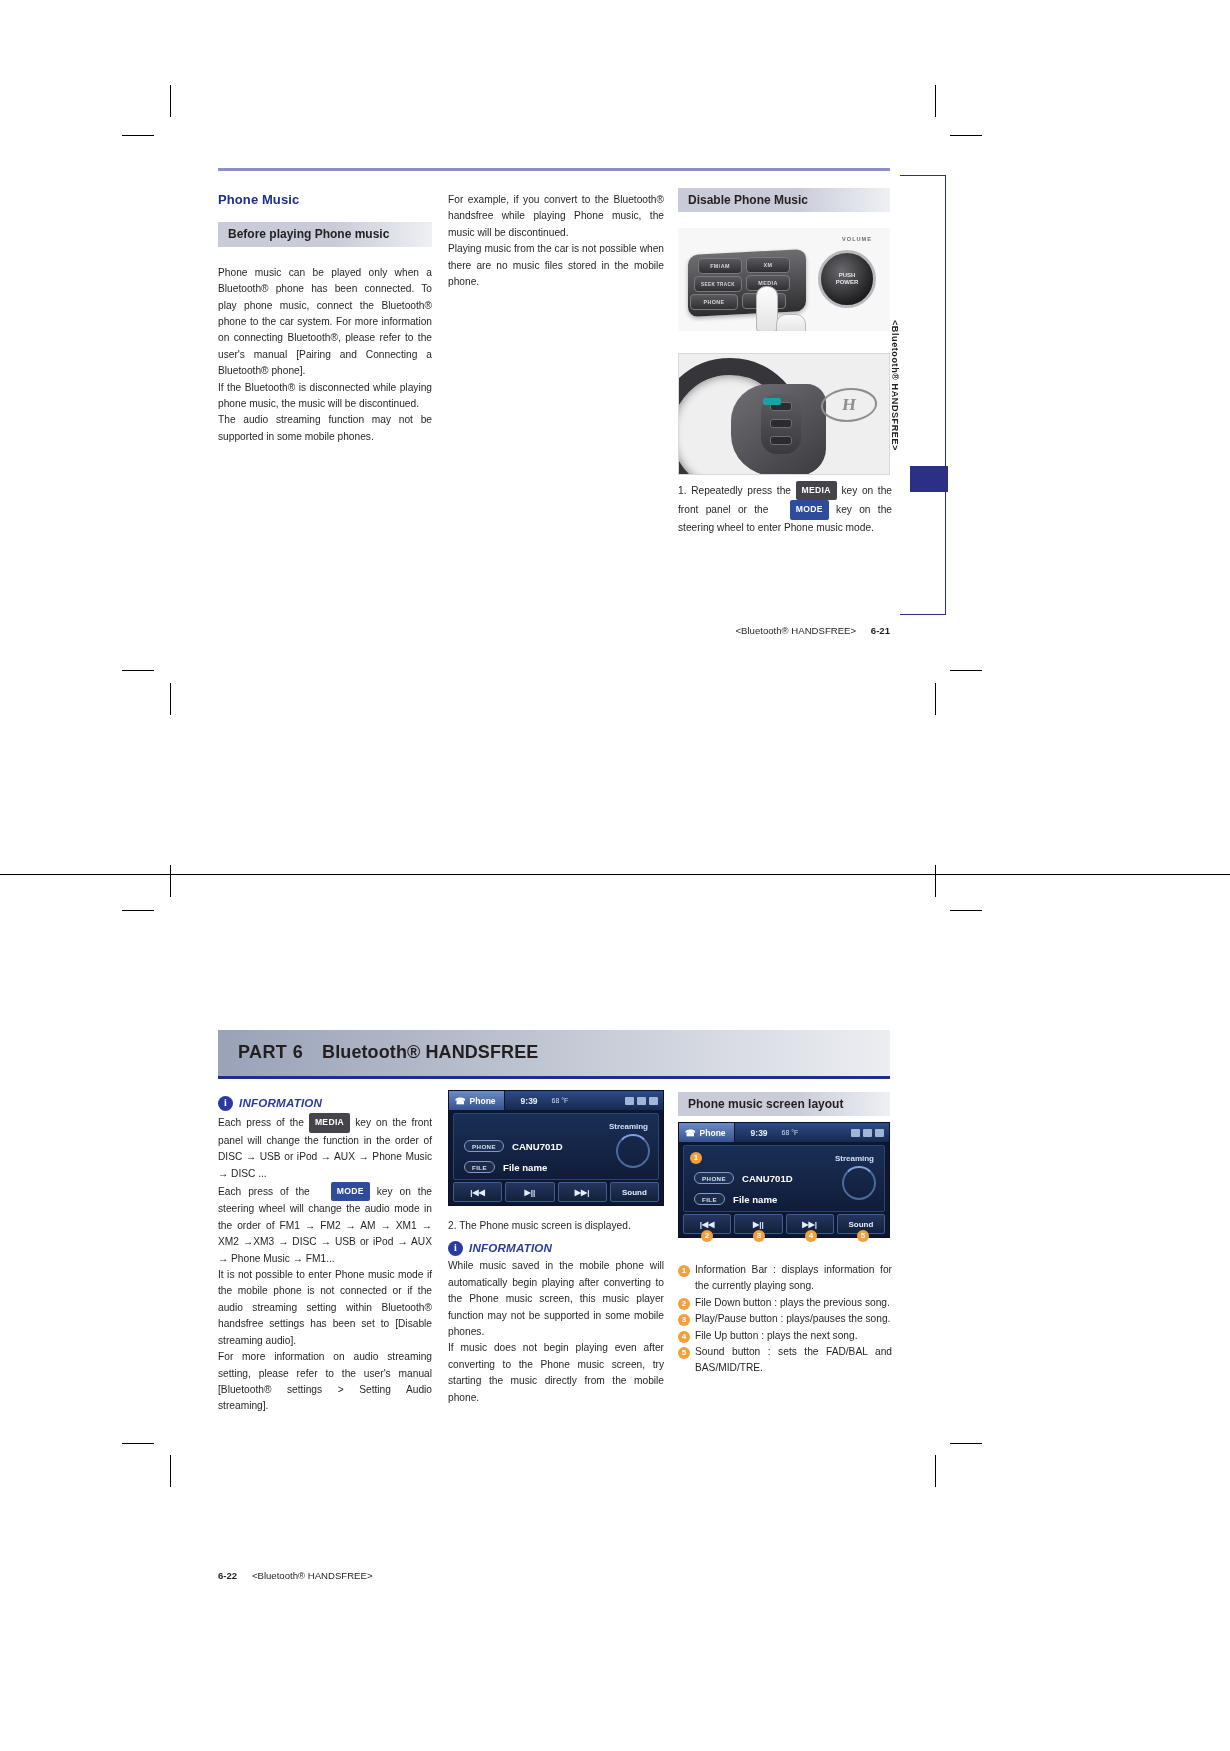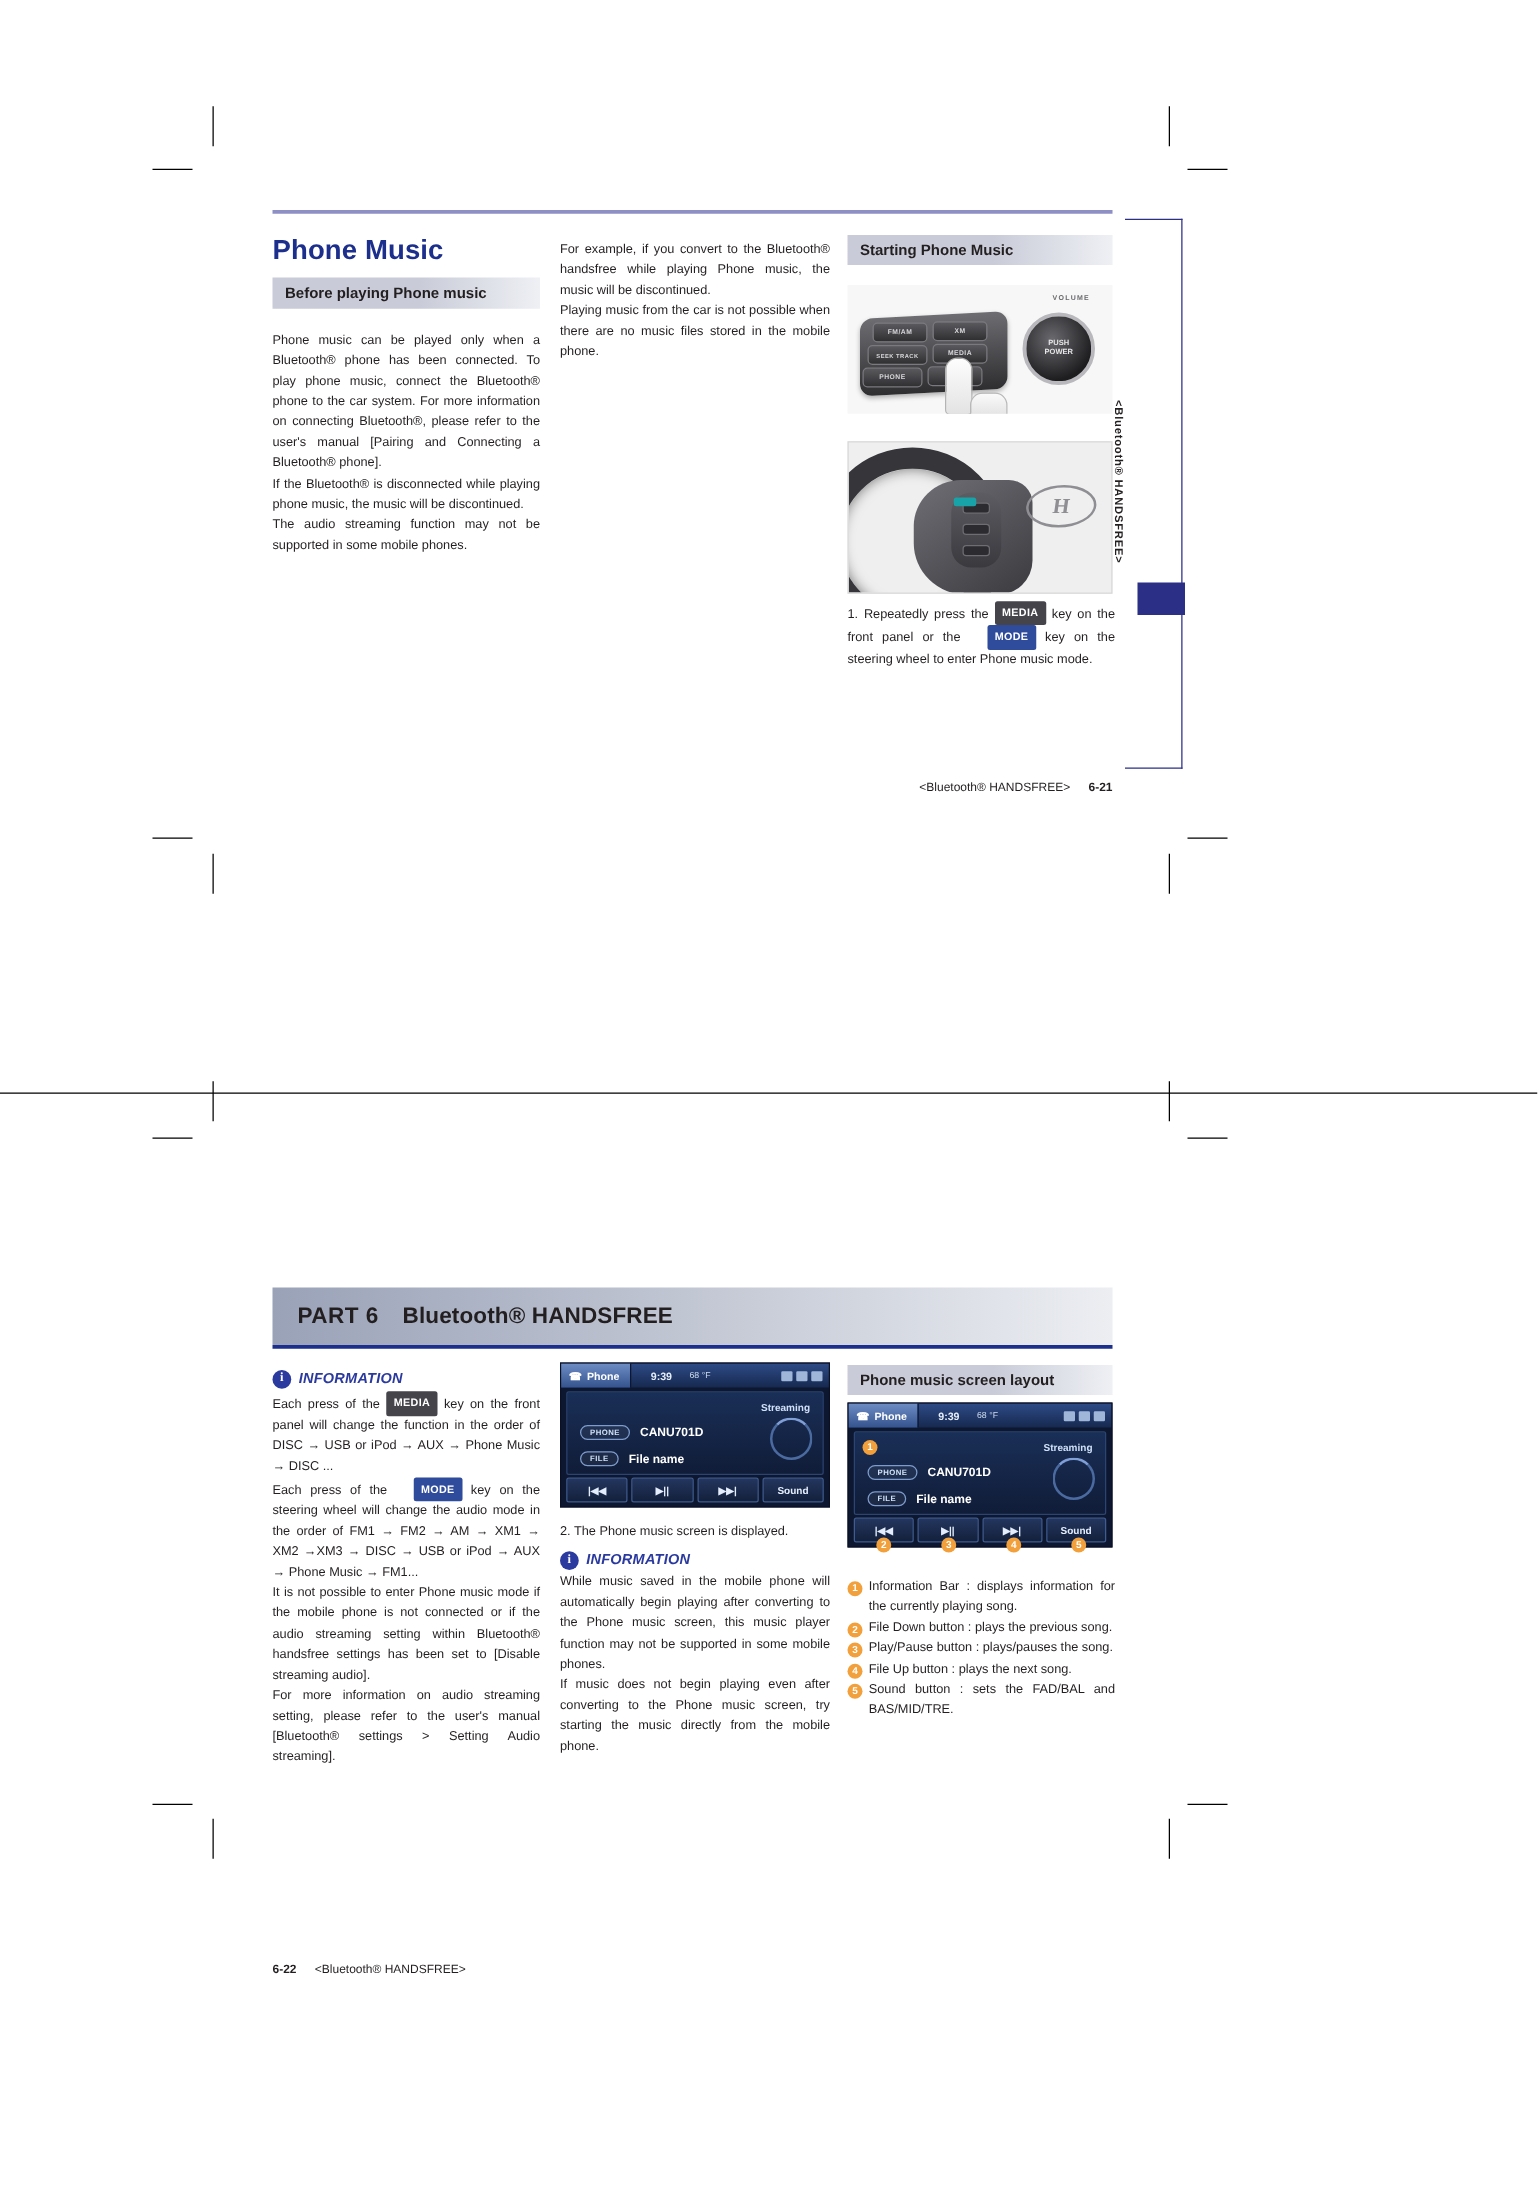--- a/index.html
+++ b/index.html
@@ -24,21 +24,21 @@
   .p1-rule {
     position: absolute; left: 218px; top: 168px; width: 672px; height: 3px;
     background: #8e8fc4;
   }
   .p1-col { position: absolute; font-size: 10.2px; line-height: 16.4px; text-align: justify; }
   .p1-col1 { left: 218px; top: 192px; width: 214px; }
   .p1-col2 { left: 448px; top: 192px; width: 216px; }
   .p1-col3 { left: 678px; top: 188px; width: 212px; }
 
   .h-main {
-    color: #1d2f8c; font-size: 22px; font-weight: bold; letter-spacing: .1px;
+    color: #1d2f8c; font-size: 13px; font-weight: bold; letter-spacing: .1px;
     margin: 0 0 14px 0;
   }
   .h-sub {
     font-size: 12px; font-weight: bold; color: #231f20;
     background: linear-gradient(to right, #c9ccd8 0%, #c9ccd8 55%, #eef0f4 100%);
     padding: 4px 0 4px 10px; margin: 0 0 18px 0;
   }
   .p1-col3 .h-sub { margin-bottom: 14px; }
   p { margin: 0; }
 
@@ -299,21 +299,21 @@
   <p>If the Bluetooth® is disconnected while playing phone music, the music will be discontinued.</p>
   <p>The audio streaming function may not be supported in some mobile phones.</p>
 </div>
 
 <div class="p1-col p1-col2">
   <p>For example, if you convert to the Bluetooth® handsfree while playing Phone music, the music will be discontinued.</p>
   <p>Playing music from the car is not possible when there are no music files stored in the mobile phone.</p>
 </div>
 
 <div class="p1-col p1-col3">
-  <div class="h-sub">Starting Phone Music</div>
+  <div class="h-sub">Disable Phone Music</div>
 </div>
 
 <div class="photo-stereo">
   <div class="stereo-art">
     <div class="st-vol">VOLUME</div>
     <div class="st-panel"></div>
     <div class="st-key" style="left:20px;top:30px;width:44px;height:16px;">FM/AM</div>
     <div class="st-key" style="left:68px;top:29px;width:44px;height:16px;">XM</div>
     <div class="st-key" style="left:16px;top:48px;width:48px;height:16px;font-size:4.6px;">SEEK TRACK</div>
     <div class="st-key" style="left:68px;top:47px;width:44px;height:16px;">MEDIA</div>

